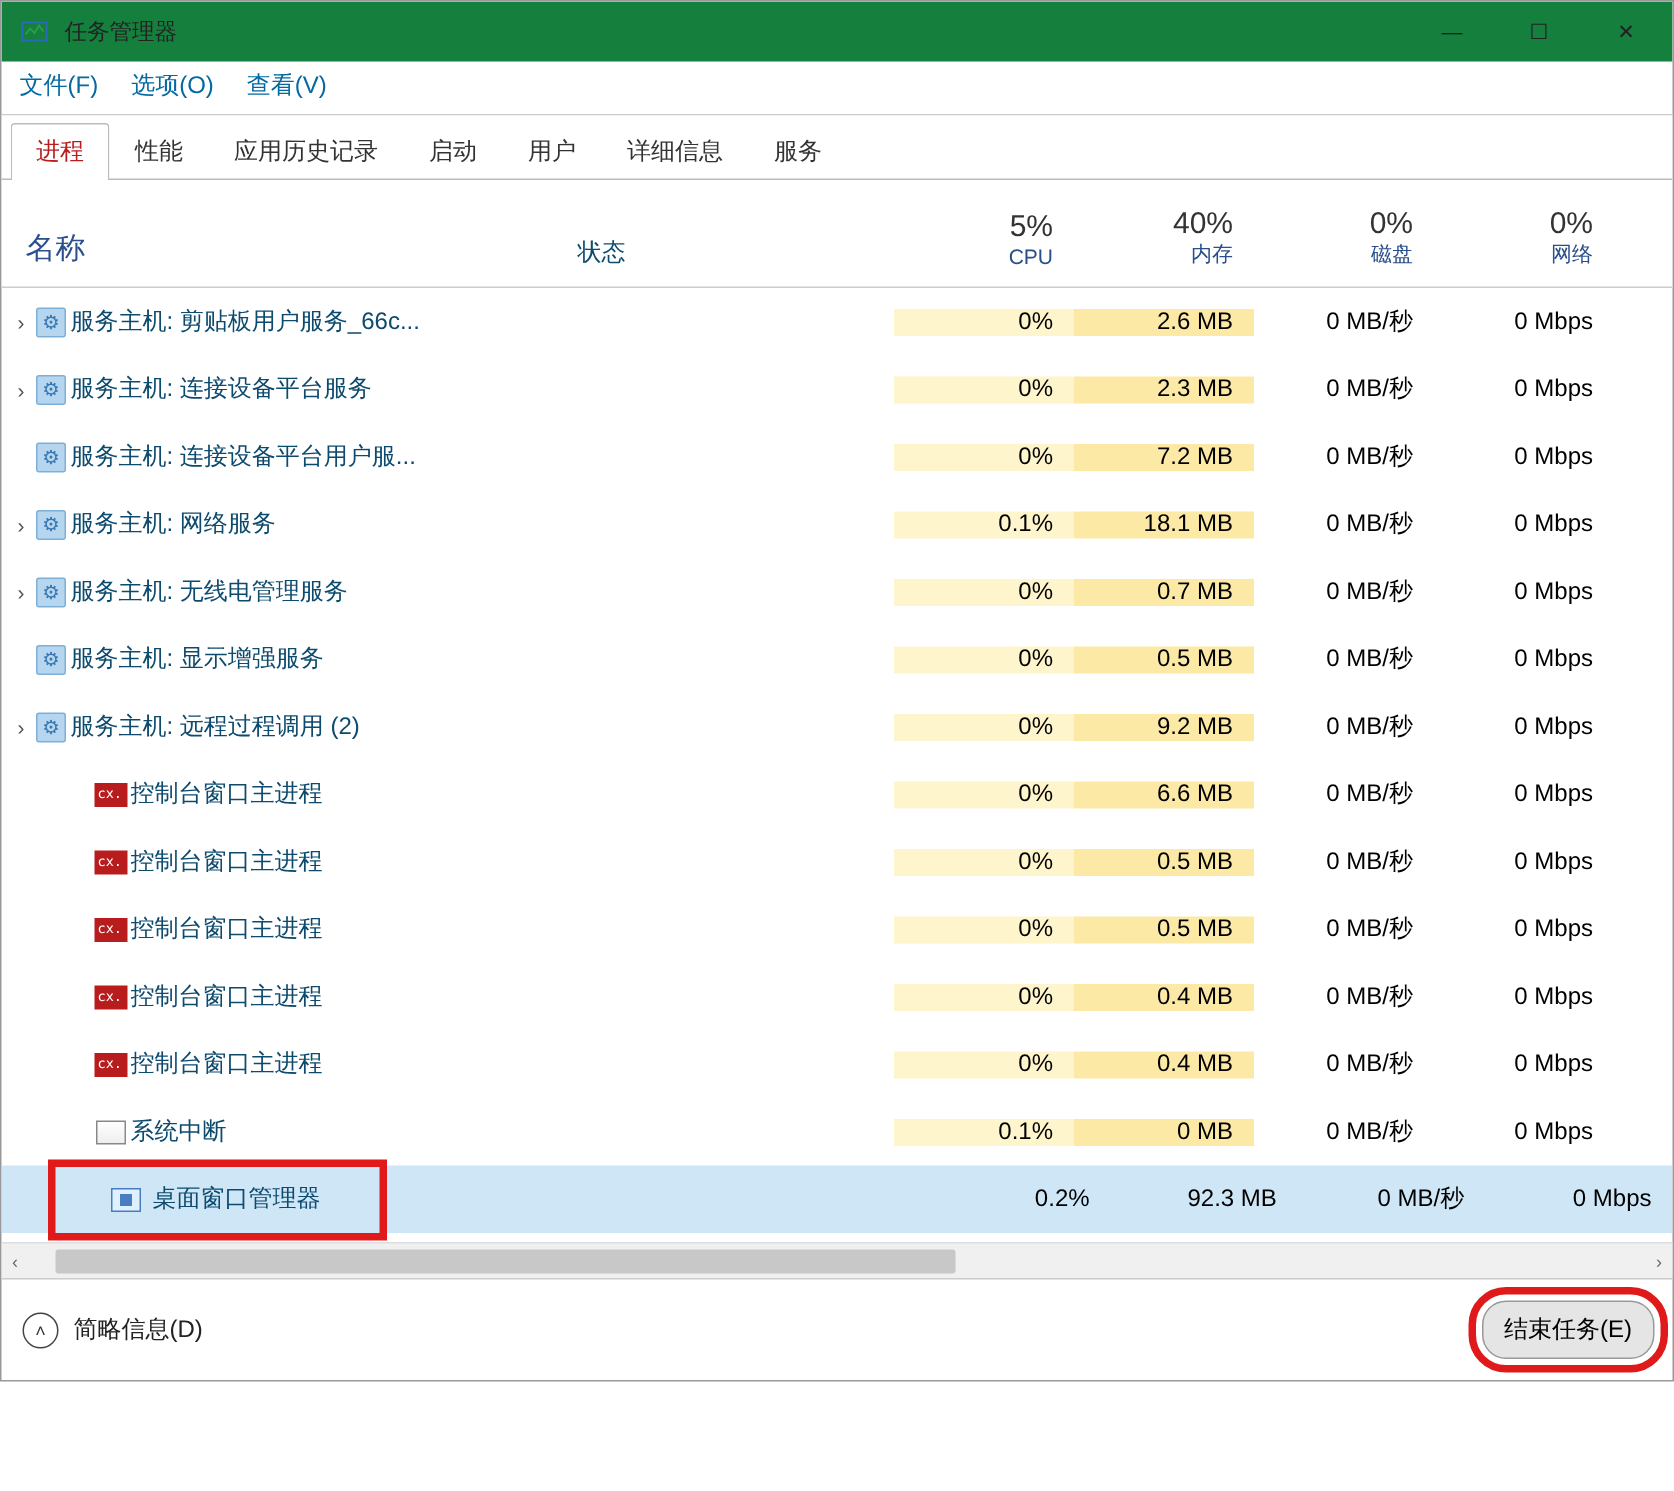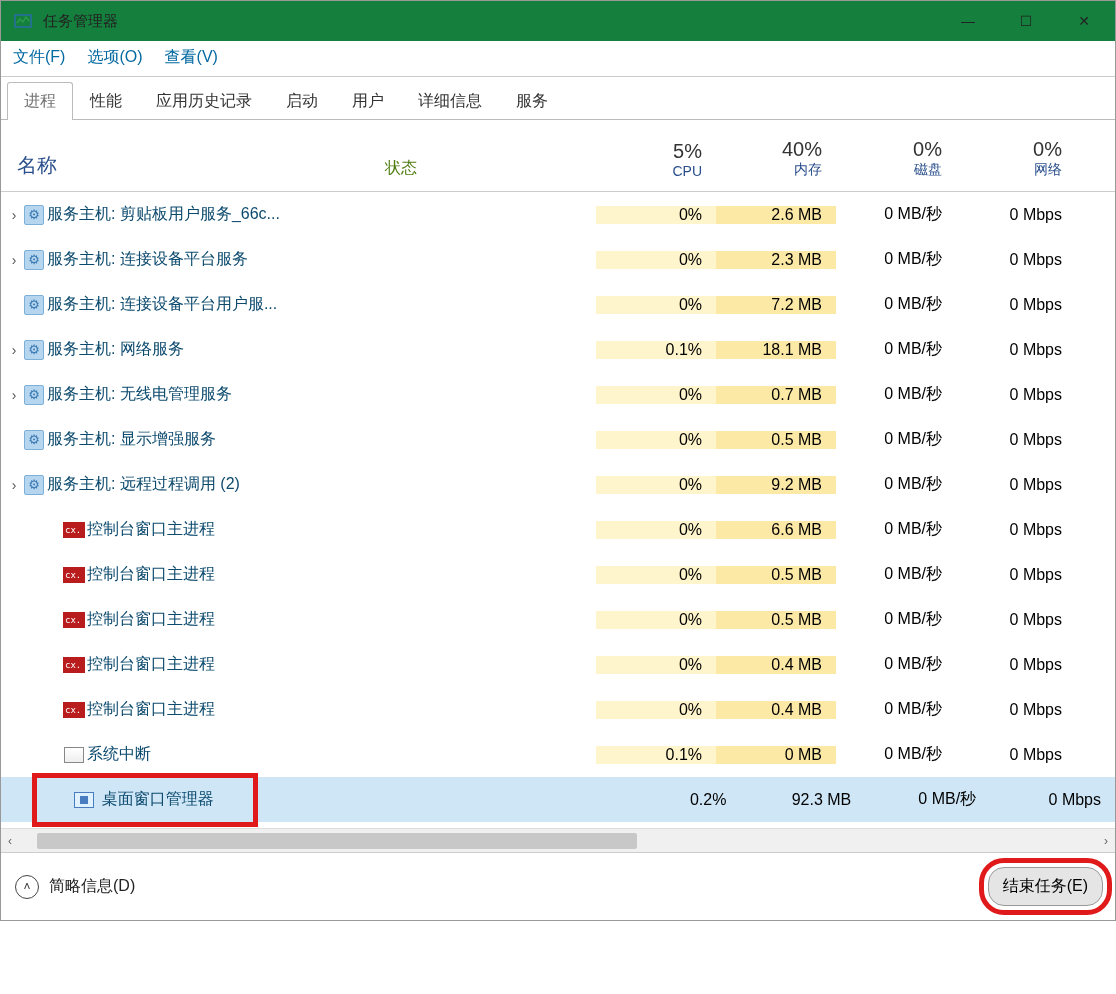--- a/index.html
+++ b/index.html
@@ -42,39 +42,39 @@
     padding: 4px 6px 0 6px;
     position: relative;
     border-bottom: 1px solid #bbb;
     background: #fff;
   }
   .tab {
     padding: 8px 16px;
     border: 1px solid transparent;
     border-bottom: none;
     font-size: 16px;
-    color: #737373;
+    color: #b91c1c;
     position: relative; top: 1px;
     border-radius: 3px 3px 0 0;
   }
   .tab.active {
     border-color: #bbb;
     background: #fff;
     z-index: 2;
   }
   .tab:not(.active) { color: #333; }
   .header-row {
     display: flex;
     align-items: flex-end;
     border-bottom: 1px solid #ccc;
     height: 72px;
     background: #fff;
   }
   .col-name { flex: 0 0 380px; padding: 0 0 12px 16px; color:#2a4f8c; font-size:20px;}
-  .col-status { flex: 0 0 215px; padding: 0 0 12px 4px; color:#4d7c0f; font-size:16px;}
+  .col-status { flex: 0 0 215px; padding: 0 0 12px 4px; color:#0c4a6e; font-size:16px;}
   .col-num {
     flex: 0 0 120px;
     text-align: right;
     padding: 0 14px 12px 0;
     color: #2a4f8c;
     display: flex; flex-direction: column; align-items: flex-end; justify-content: flex-end;
   }
   .col-num .pct { color:#333; font-size:20px; }
   .table {
     height: 636px;

